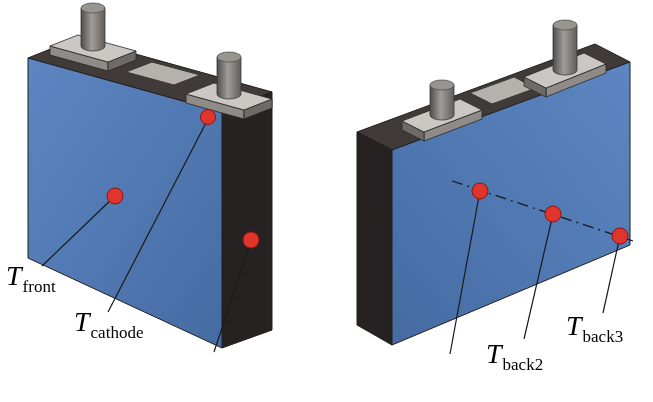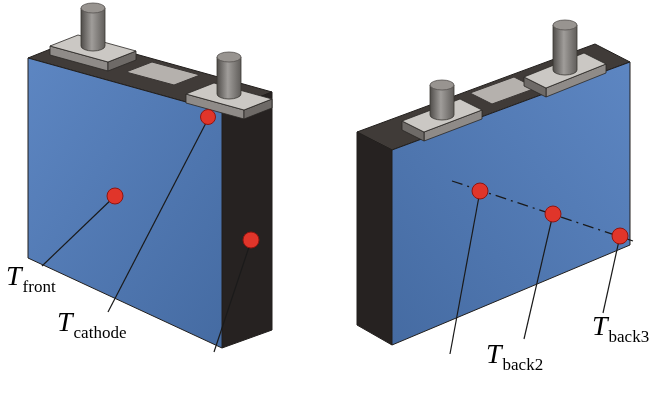--- a/index.html
+++ b/index.html
@@ -115,24 +115,24 @@
 
       <circle cx="480" cy="191" r="8" fill="#e0352a" stroke="#8f1510" stroke-width="1"></circle>
       <circle cx="553" cy="214" r="8" fill="#e0352a" stroke="#8f1510" stroke-width="1"></circle>
       <circle cx="620" cy="236" r="8" fill="#e0352a" stroke="#8f1510" stroke-width="1"></circle>
     </g>
   </svg>
 
   <div class="t-label" style="left:6px; top:262px">
     <span class="sym">T</span><sub>front</sub>
   </div>
-  <div class="t-label" style="left:57px; top:308px">
+  <div class="t-label" style="left:74px; top:308px">
     <span class="sym">T</span><sub>cathode</sub>
   </div>
 
   <div class="t-label" style="left:486px; top:340px">
     <span class="sym">T</span><sub>back2</sub>
   </div>
-  <div class="t-label" style="left:592px; top:312px">
+  <div class="t-label" style="left:566px; top:312px">
     <span class="sym">T</span><sub>back3</sub>
   </div>
 
 </div>
 
 </body></html>

